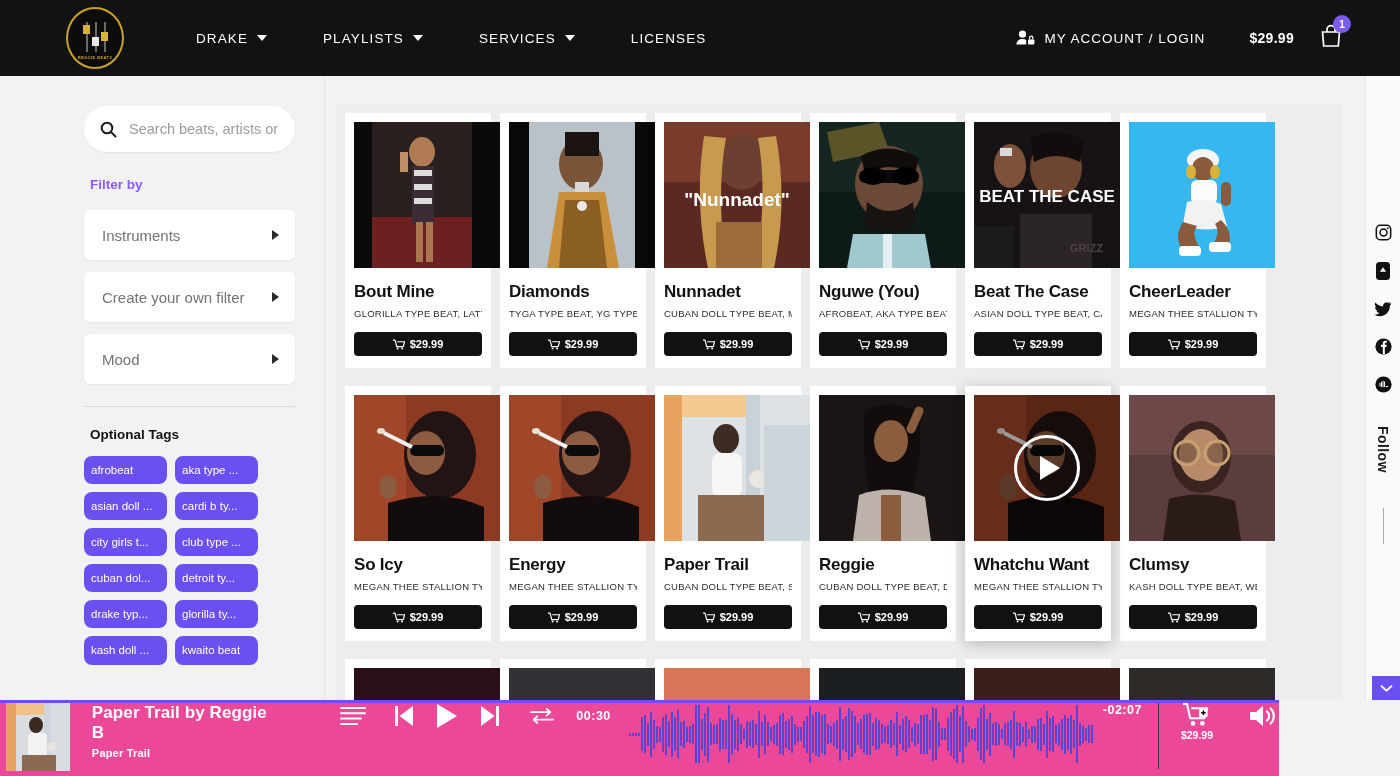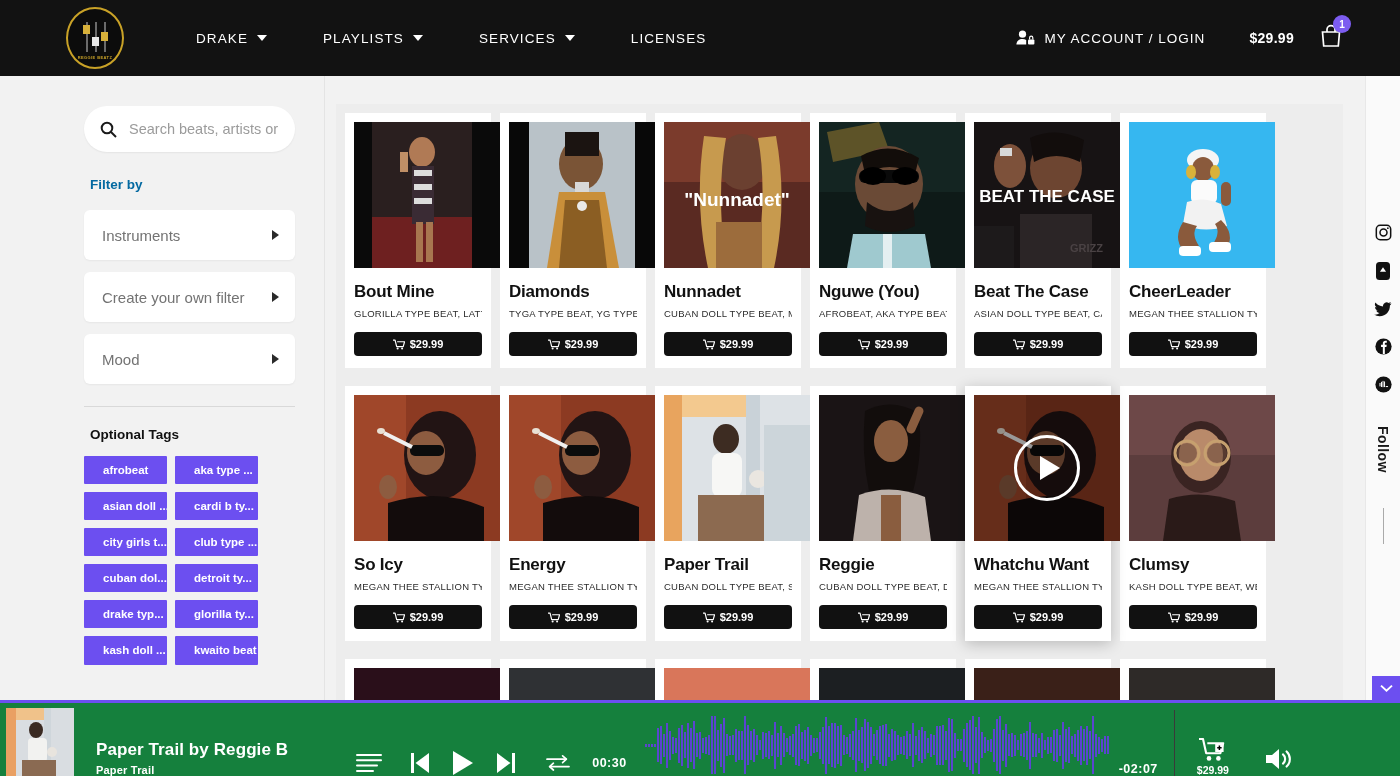--- a/index.html
+++ b/index.html
@@ -85,42 +85,42 @@
     display: flex; align-items: center; padding: 0 16px; gap: 12px;
     box-shadow: 0 1px 2px rgba(0,0,0,.06);
   }
   .search-input {
     border: none; outline: none; font-size: 14.5px; color: #8a8a8a;
     width: 150px; font-family: "Liberation Sans", sans-serif;
     background: transparent;
   }
   .search-input::placeholder { color: #9b9b9b; }
   .filter-by {
-    font-size: 13.5px; font-weight: bold; color: #0369a1;
+    font-size: 13.5px; font-weight: bold; color: #8b5cf6;
     margin: 25px 0 18px 6px;
   }
   .filter-row {
     width: 211px; height: 50px; background: #fff; border-radius: 6px;
     display: flex; align-items: center; justify-content: space-between;
     padding: 0 16px 0 18px; margin-bottom: 12px; cursor: pointer;
     box-shadow: 0 1px 2px rgba(0,0,0,.05);
   }
   .filter-row span.lbl { font-size: 15px; color: #737373; }
   .arrow-r {
     width: 0; height: 0; border-top: 5px solid transparent;
     border-bottom: 5px solid transparent; border-left: 7px solid #2a2a2a;
   }
   .hr { width: 211px; height: 1px; background: #d9d9d9; margin: 22px 0 20px 0; }
   .opt-title { font-size: 13.5px; font-weight: bold; color: #111; margin: 0 0 14px 6px; }
   .tags { display: flex; flex-wrap: wrap; gap: 8px 8px; width: 220px; }
   .tag {
     background: #6c4ff0; color: #fff; font-size: 11.5px;
-    border-radius: 1px; padding: 6px 19px; width: 83px;
+    border-radius: 8px; padding: 6px 7px; width: 83px;
     white-space: nowrap; overflow: hidden; text-overflow: clip;
-    cursor: pointer; line-height: 1.4; font-weight: bold;
+    cursor: pointer; line-height: 1.4;
   }
 
   
   .grid-wrap {
     position: absolute; left: 325px; top: 0; width: 1040px; height: 624px;
     background: #f2f2f2; overflow: hidden; padding: 28px 0 0 0;
   }
   .grid-inner {
     width: 1007px; margin-left: 11px; background: #ededed;
     padding: 9px 9px 0 9px; display: flex; flex-wrap: wrap; gap: 18px 9px;
@@ -184,23 +184,23 @@
 
   
   .scroll-chev {
     position: absolute; right: 0; top: 600px; width: 28px; height: 24px;
     background: #6c4ff0; display: flex; align-items: center;
     justify-content: center; cursor: pointer; z-index: 30;
   }
 
   
   .player {
-    position: absolute; left: 0; bottom: 0; width: 1400px; height: 76px;
-    background: #15803d; border-top: 3px solid #6c4ff0;
-    display: flex; align-items: flex-end; z-index: 20;
+    position: absolute; left: 0; bottom: 0; width: 1279px; height: 76px;
+    background: #ec4899; border-top: 3px solid #6c4ff0;
+    display: flex; align-items: flex-start; z-index: 20;
   }
   .p-thumb { width: 68px; height: 68px; margin-left: 6px; overflow: hidden; position: relative; background:#ddd; }
   .p-meta { margin-left: 22px; }
   .p-title { color: #fff; font-size: 17px; font-weight: bold; letter-spacing: .1px; }
   .p-sub { color: #fff; font-size: 11px; font-weight: bold; margin-top: 4px; letter-spacing: .2px; }
   .p-controls { display: flex; align-items: center; gap: 0; margin-left: 68px; }
   .pc { cursor: pointer; display: flex; align-items: center; justify-content: center; }
   .p-time { color: #fff; font-size: 12.5px; font-weight: bold; letter-spacing: .5px; }
   .wave { display: flex; align-items: center; height: 62px; margin-left: 18px; gap: 1px; }
   .wbar { width: 2px; background: #5b45cf; border-radius: 0; }

